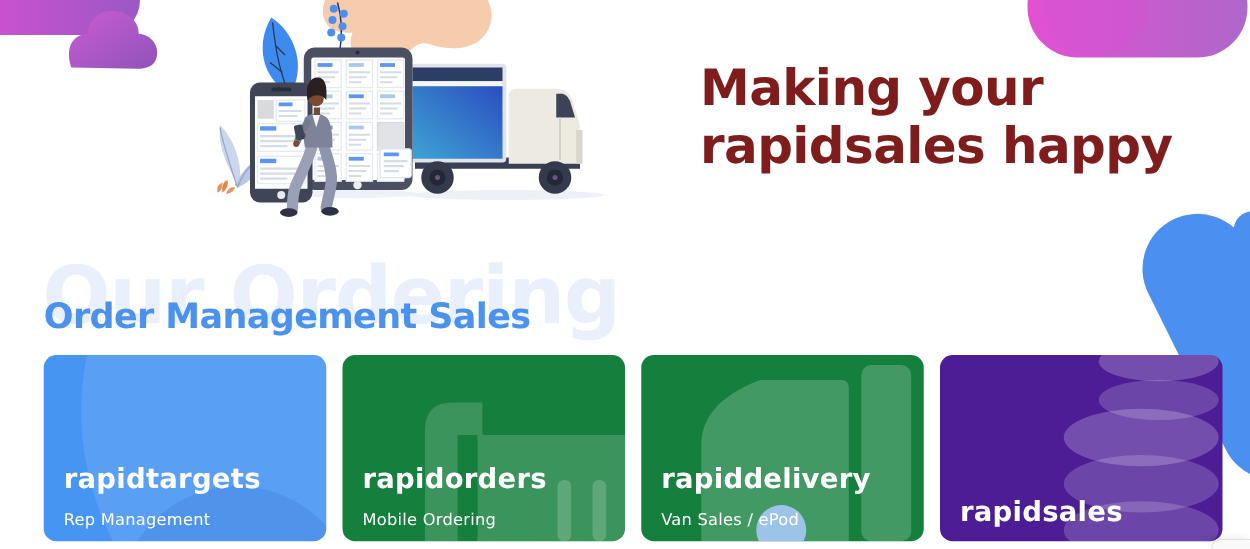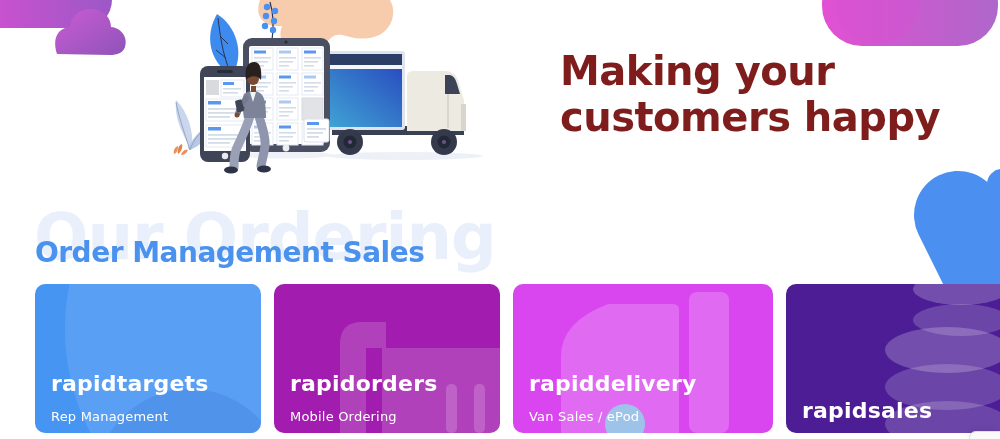--- a/index.html
+++ b/index.html
@@ -235,54 +235,54 @@
 
   <g>
     <path d="M14,154 C13,150 15,147 18,146 C18,150 17,153 14,154 Z" fill="#ea9258"></path>
     <path d="M18,154 C17,149 19,145 22,144 C23,148 21,152 18,154 Z" fill="#e88347"></path>
     <path d="M21,155 C22,151 25,149 28,150 C27,153 24,155 21,155 Z" fill="#ea9258"></path>
   </g>
 </svg>
 
 <h1 class="hero-heading">
   <span>Making your</span><br>
-  <span>customers happy</span>
+  <span>rapidsales happy</span>
 </h1>
 
 <div class="watermark">Our Ordering</div>
 <h2 class="section-title">Order Management Sales</h2>
 
 <div class="cards">
 
   <div class="card" style="background-color: rgb(71, 149, 242);">
     <svg class="card-bg" width="226" height="149">
       <circle cx="255" cy="45" r="225" fill="rgba(255,255,255,0.10)"></circle>
       <circle cx="155" cy="200" r="95" fill="rgba(0,60,160,0.10)"></circle>
       <circle cx="250" cy="215" r="70" fill="rgba(255,255,255,0.12)"></circle>
     </svg>
     <div class="card-text">
       <div class="card-title">rapidtargets</div>
       <div class="card-sub">Rep Management</div>
     </div>
   </div>
 
-  <div class="card" style="background-color: #a21caf;">
+  <div class="card" style="background-color: #15803d;">
     <svg class="card-bg" width="226" height="149">
       <path d="M66,149 L66,60 Q66,38 88,38 L112,38 L112,64 L92,64 L92,149 Z" fill="rgba(255,255,255,0.16)"></path>
       <rect x="108" y="64" width="118" height="85" fill="rgba(255,255,255,0.16)"></rect>
       <rect x="172" y="100" width="11" height="49" rx="5" fill="rgba(255,255,255,0.18)"></rect>
       <rect x="200" y="100" width="11" height="49" rx="5" fill="rgba(255,255,255,0.18)"></rect>
     </svg>
     <div class="card-text">
       <div class="card-title">rapidorders</div>
       <div class="card-sub">Mobile Ordering</div>
     </div>
   </div>
 
-  <div class="card" style="background-color: #d946ef; padding-left: 34px;">
+  <div class="card" style="background-color: #15803d;">
     <svg class="card-bg" width="226" height="149">
       <path d="M95,20 L160,20 Q166,20 166,26 L166,149 L48,149 L48,72 Q48,38 95,20 Z" fill="rgba(255,255,255,0.20)"></path>
       <circle cx="112" cy="140" r="20" fill="#9dc3e8"></circle>
       <rect x="176" y="8" width="40" height="141" rx="8" fill="rgba(255,255,255,0.20)"></rect>
     </svg>
     <div class="card-text">
       <div class="card-title">rapiddelivery</div>
       <div class="card-sub">Van Sales / ePod</div>
     </div>
   </div>

